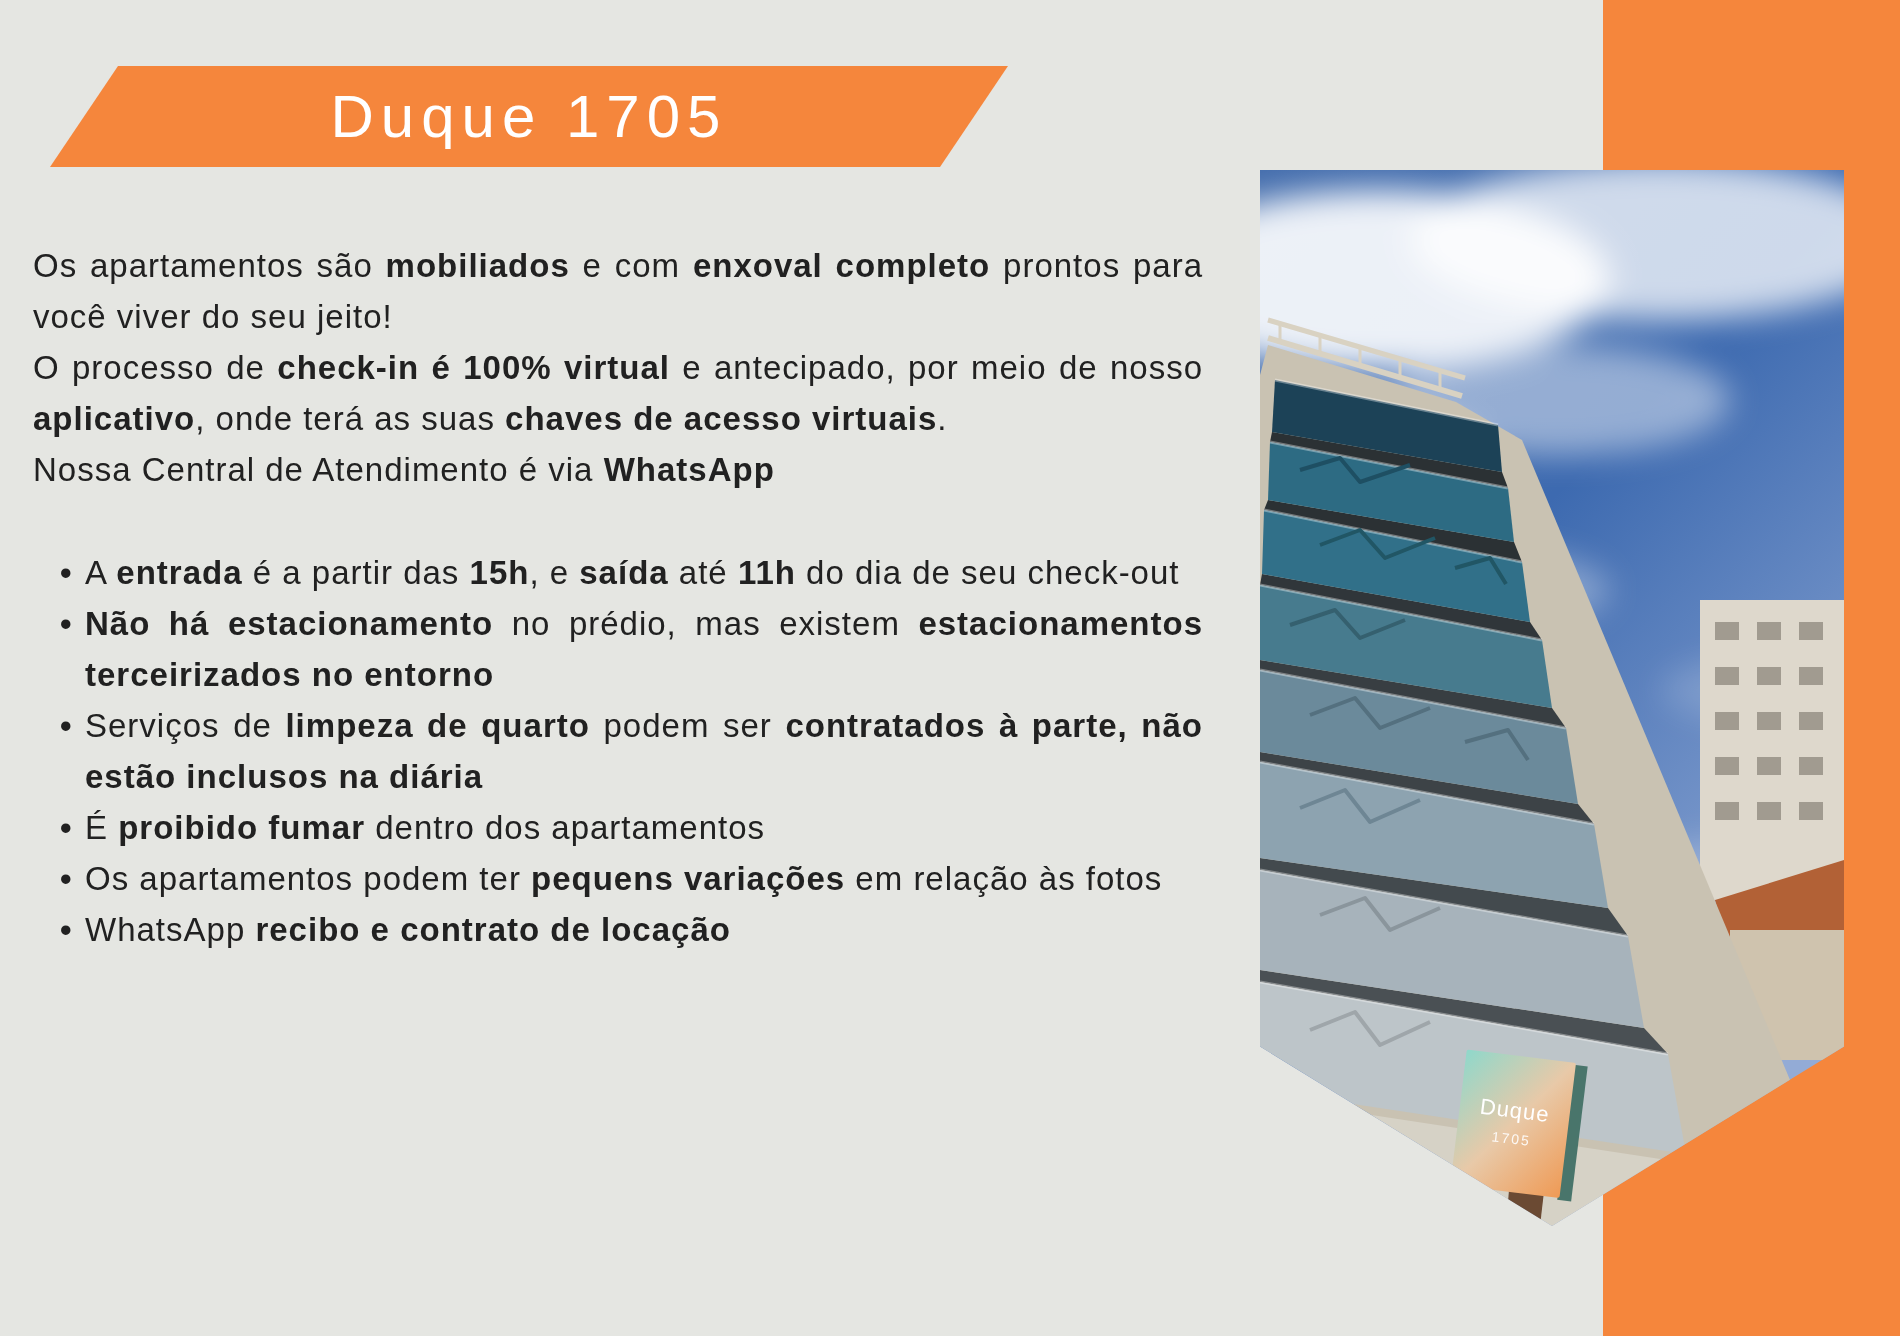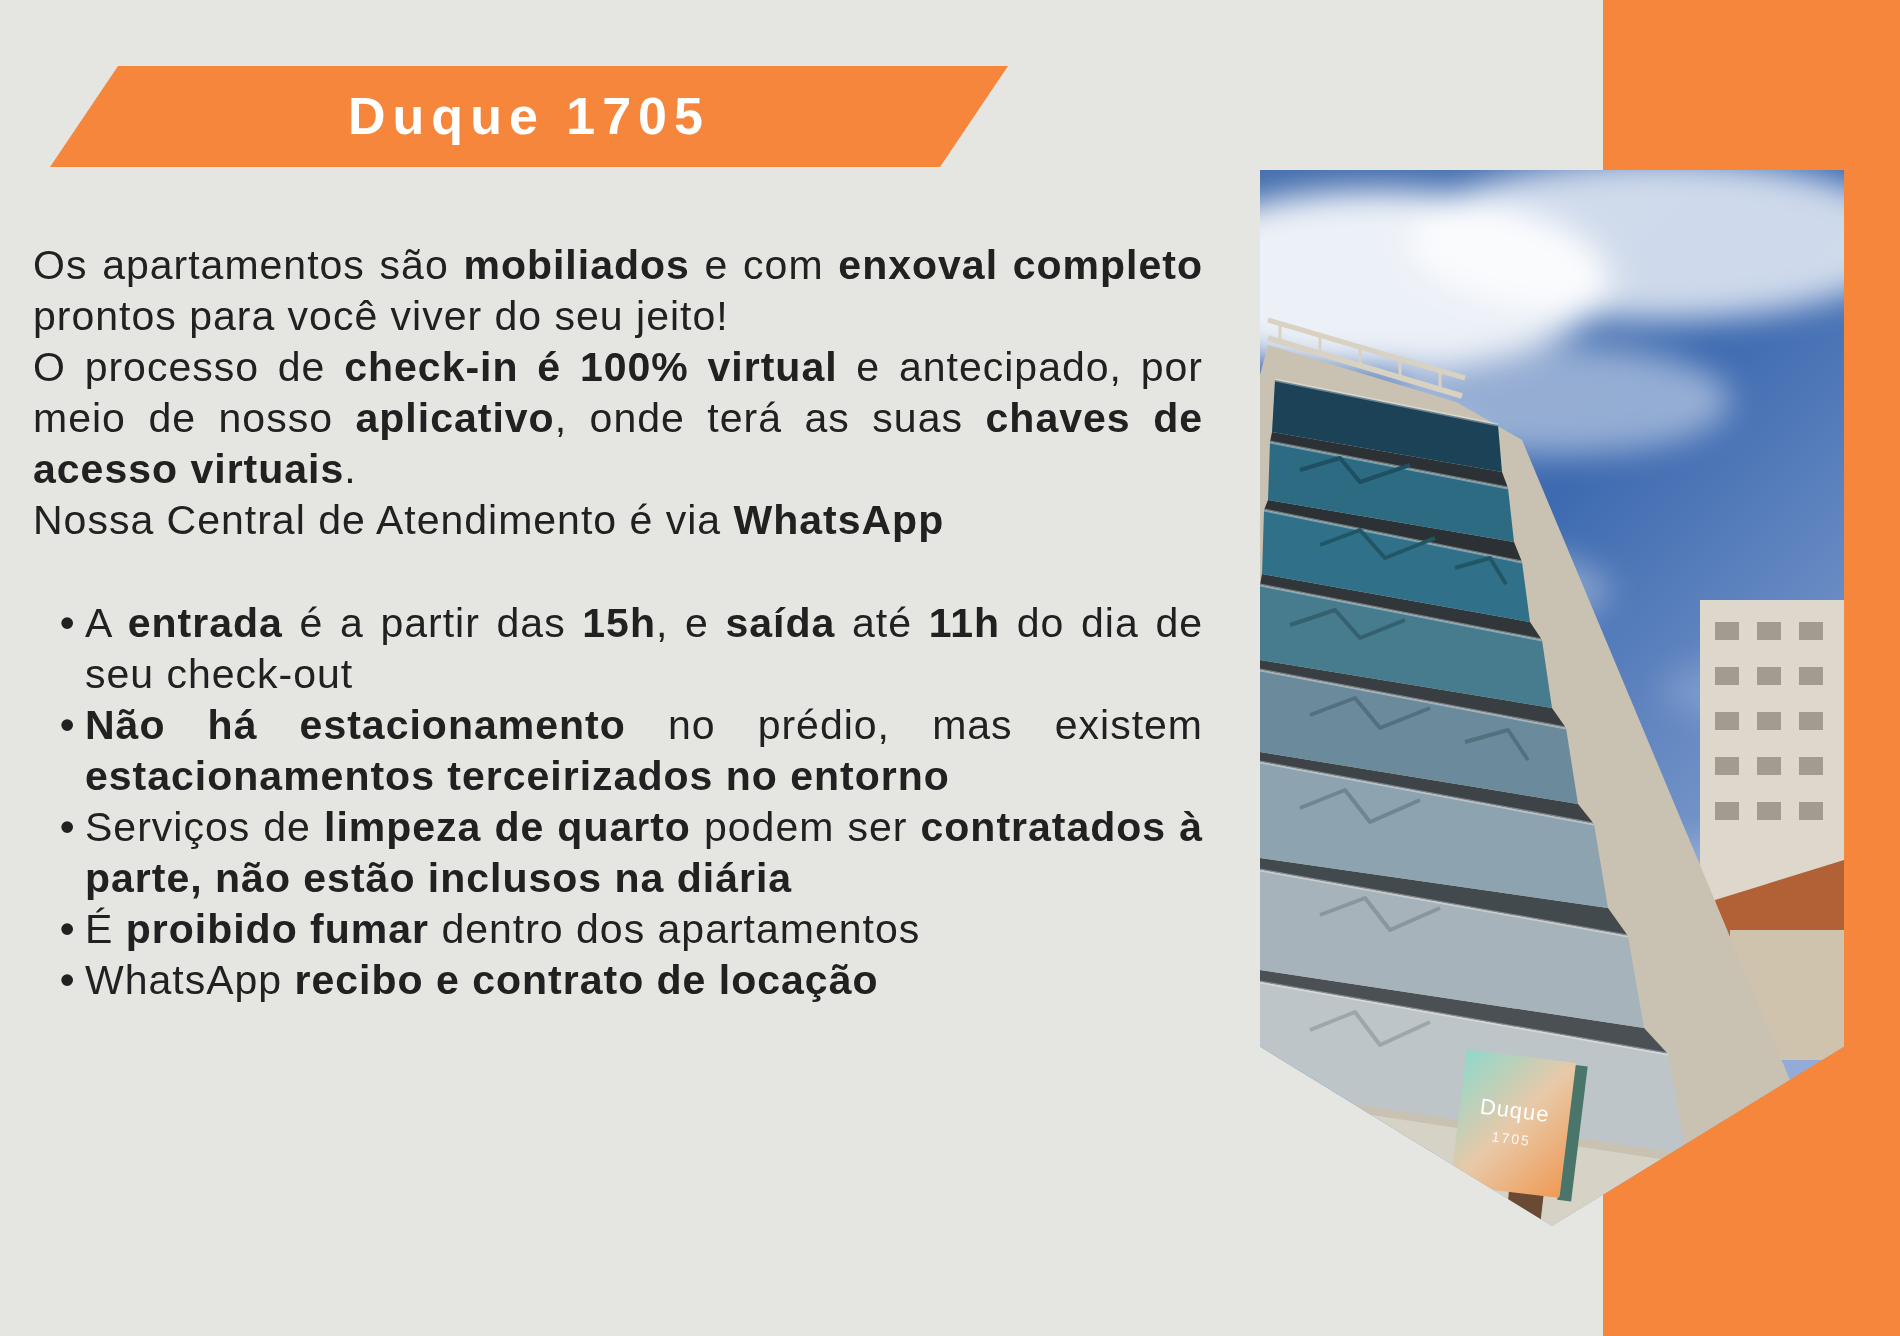--- a/index.html
+++ b/index.html
@@ -15,27 +15,27 @@
     background:var(--orange,#f5863c);z-index:1;
   }
   
   .banner{
     position:absolute;left:50px;top:66px;width:958px;height:101px;z-index:3;
     background:var(--orange,#f5863c);
     clip-path:polygon(68px 0, 958px 0, 890px 101px, 0 101px);
     display:flex;align-items:center;justify-content:center;
   }
   .banner h1{
-    margin:8px;color:#ffffff;font-size:52px;font-weight:700;
+    margin:8px;color:#ffffff;font-size:60px;font-weight:400;
     letter-spacing:7px;line-height:101px;white-space:nowrap;
   }
   
   .content{
     position:absolute;left:33px;top:240px;width:1170px;z-index:2;
-    font-size:41px;line-height:51px;letter-spacing:1px;
+    font-size:33px;line-height:51px;letter-spacing:1px;
   }
   .content p{margin:0;text-align:justify;}
   .content .b, .content b{font-weight:700;}
   ul.info{
     list-style:none;margin:52px 0 16px 25px;padding:0;
   }
   ul.info li{
     position:relative;padding-left:27px;text-align:justify;
   }
   ul.info li::before{
@@ -62,20 +62,21 @@
   <div>
       <p><span>Os apartamentos  são </span><span class="b">mobiliados</span><span> e com </span><span class="b">enxoval completo</span><span> prontos para você viver do seu jeito!</span></p>
       <p><span>O processo de </span><span class="b">check-in é 100% virtual</span><span> e antecipado, por meio de nosso </span><span class="b">aplicativo</span><span>, onde terá as suas </span><span class="b">chaves de acesso virtuais</span><span>.</span></p>
       <p><span>Nossa Central de Atendimento é via </span><span class="b">WhatsApp</span></p>
     </div>
   <ul class="info">
       <li><span>A </span><span class="b">entrada</span><span> é a partir das </span><span class="b">15h</span><span>, e </span><span class="b">saída</span><span> até </span><span class="b">11h</span><span> do dia de seu check-out</span></li>
       <li><span class="b">Não há estacionamento</span><span> no prédio, mas existem </span><span class="b">estacionamentos terceirizados no entorno</span></li>
       <li><span>Serviços de </span><span class="b">limpeza de quarto</span><span> podem ser </span><span class="b">contratados à parte, não estão inclusos na diária</span></li>
       <li><span>É </span><span class="b">proibido fumar</span><span> dentro dos apartamentos</span></li>
+      <li><span>Os apartamentos podem ter </span><span class="b">pequens variações</span><span> em relação às fotos</span></li>
       <li><span>WhatsApp </span><span class="b">recibo e contrato de locação</span></li>
     </ul>
 </div>
 
 <div class="photo">
   <svg viewBox="0 0 584 1056" preserveAspectRatio="none">
     <defs>
       <linearGradient id="sky" x1="0" y1="0" x2="0.55" y2="1">
         <stop offset="0" stop-color="#466fae"></stop>
         <stop offset="0.45" stop-color="#3d6ab0"></stop>

